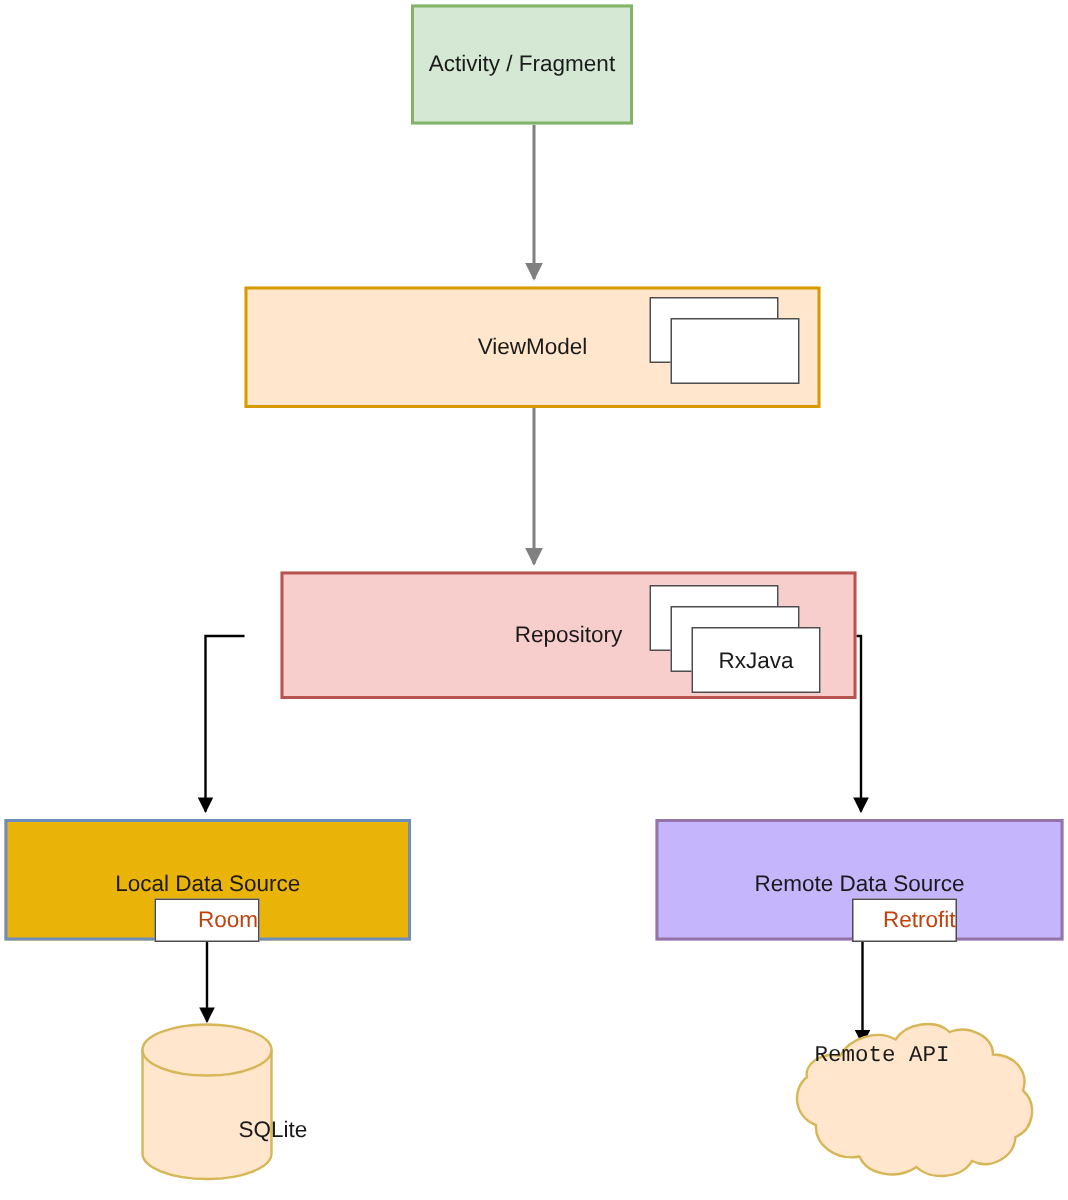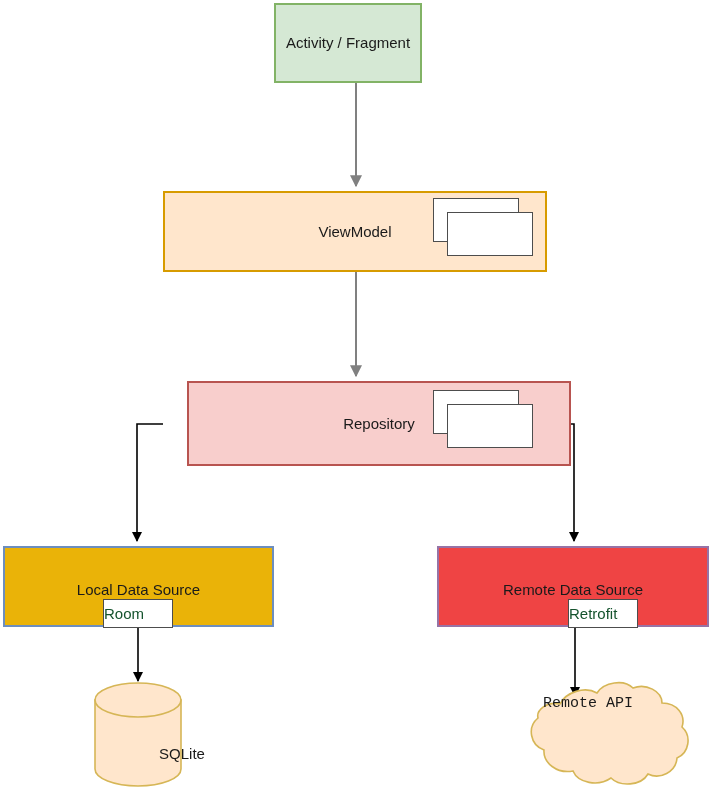--- a/index.html
+++ b/index.html
@@ -45,21 +45,21 @@
   .box-repository {
     left: 163px; top: 381px; width: 384px; height: 85px;
     background: #f8cecc; border-color: #b85450; margin-left: 24px;
   }
   .box-local {
     left: 3px; top: 546px; width: 271px; height: 81px;
     background: #eab308; border-color: #6c8ebf;
   }
   .box-remote {
     left: 437px; top: 546px; width: 272px; height: 81px;
-    background: #ef4444; border-color: #9673a6;
+    background: #c4b5fd; border-color: #9673a6;
   }
   
   .box-local .node-label,
   .box-remote .node-label {
     position: absolute;
     left: 0; right: 0;
     top: 33px;
   }
 
   
@@ -89,23 +89,23 @@
   .stack-rxjava   { left: 433px; top: 390px; }
 
   
   .subbox {
     position: absolute;
     box-sizing: border-box;
     background: #ffffff;
     border: 1.5px solid #4d4d4d;
     display: flex;
     align-items: center;
-    justify-content: flex-start;
-    font-size: 15px;
-    color: #14532d;
+    justify-content: flex-end;
+    font-size: 15px;
+    color: #c2410c;
   }
   .sub-room     { left: 103px; top: 599px; width: 70px; height: 29px; }
   .sub-retrofit { left: 568px; top: 599px; width: 70px; height: 29px; }
 
   
   .shape-label {
     position: absolute;
     font-size: 15px;
     color: #1a1a1a;
     text-align: center;
@@ -173,20 +173,23 @@
   <div class="card card-2"></div>
 </div>
 
 <div class="node box box-repository">
   <span class="node-label">Repository</span>
 </div>
 
 <div class="stack stack-rxjava">
   <div class="card card-1"></div>
   <div class="card card-2"></div>
+  <div class="card card-3">
+    <span>RxJava</span>
+  </div>
 </div>
 
 <div class="node box box-local">
   <span class="node-label">Local Data Source</span>
 </div>
 
 <div class="subbox sub-room">
   <span>Room</span>
 </div>
 

